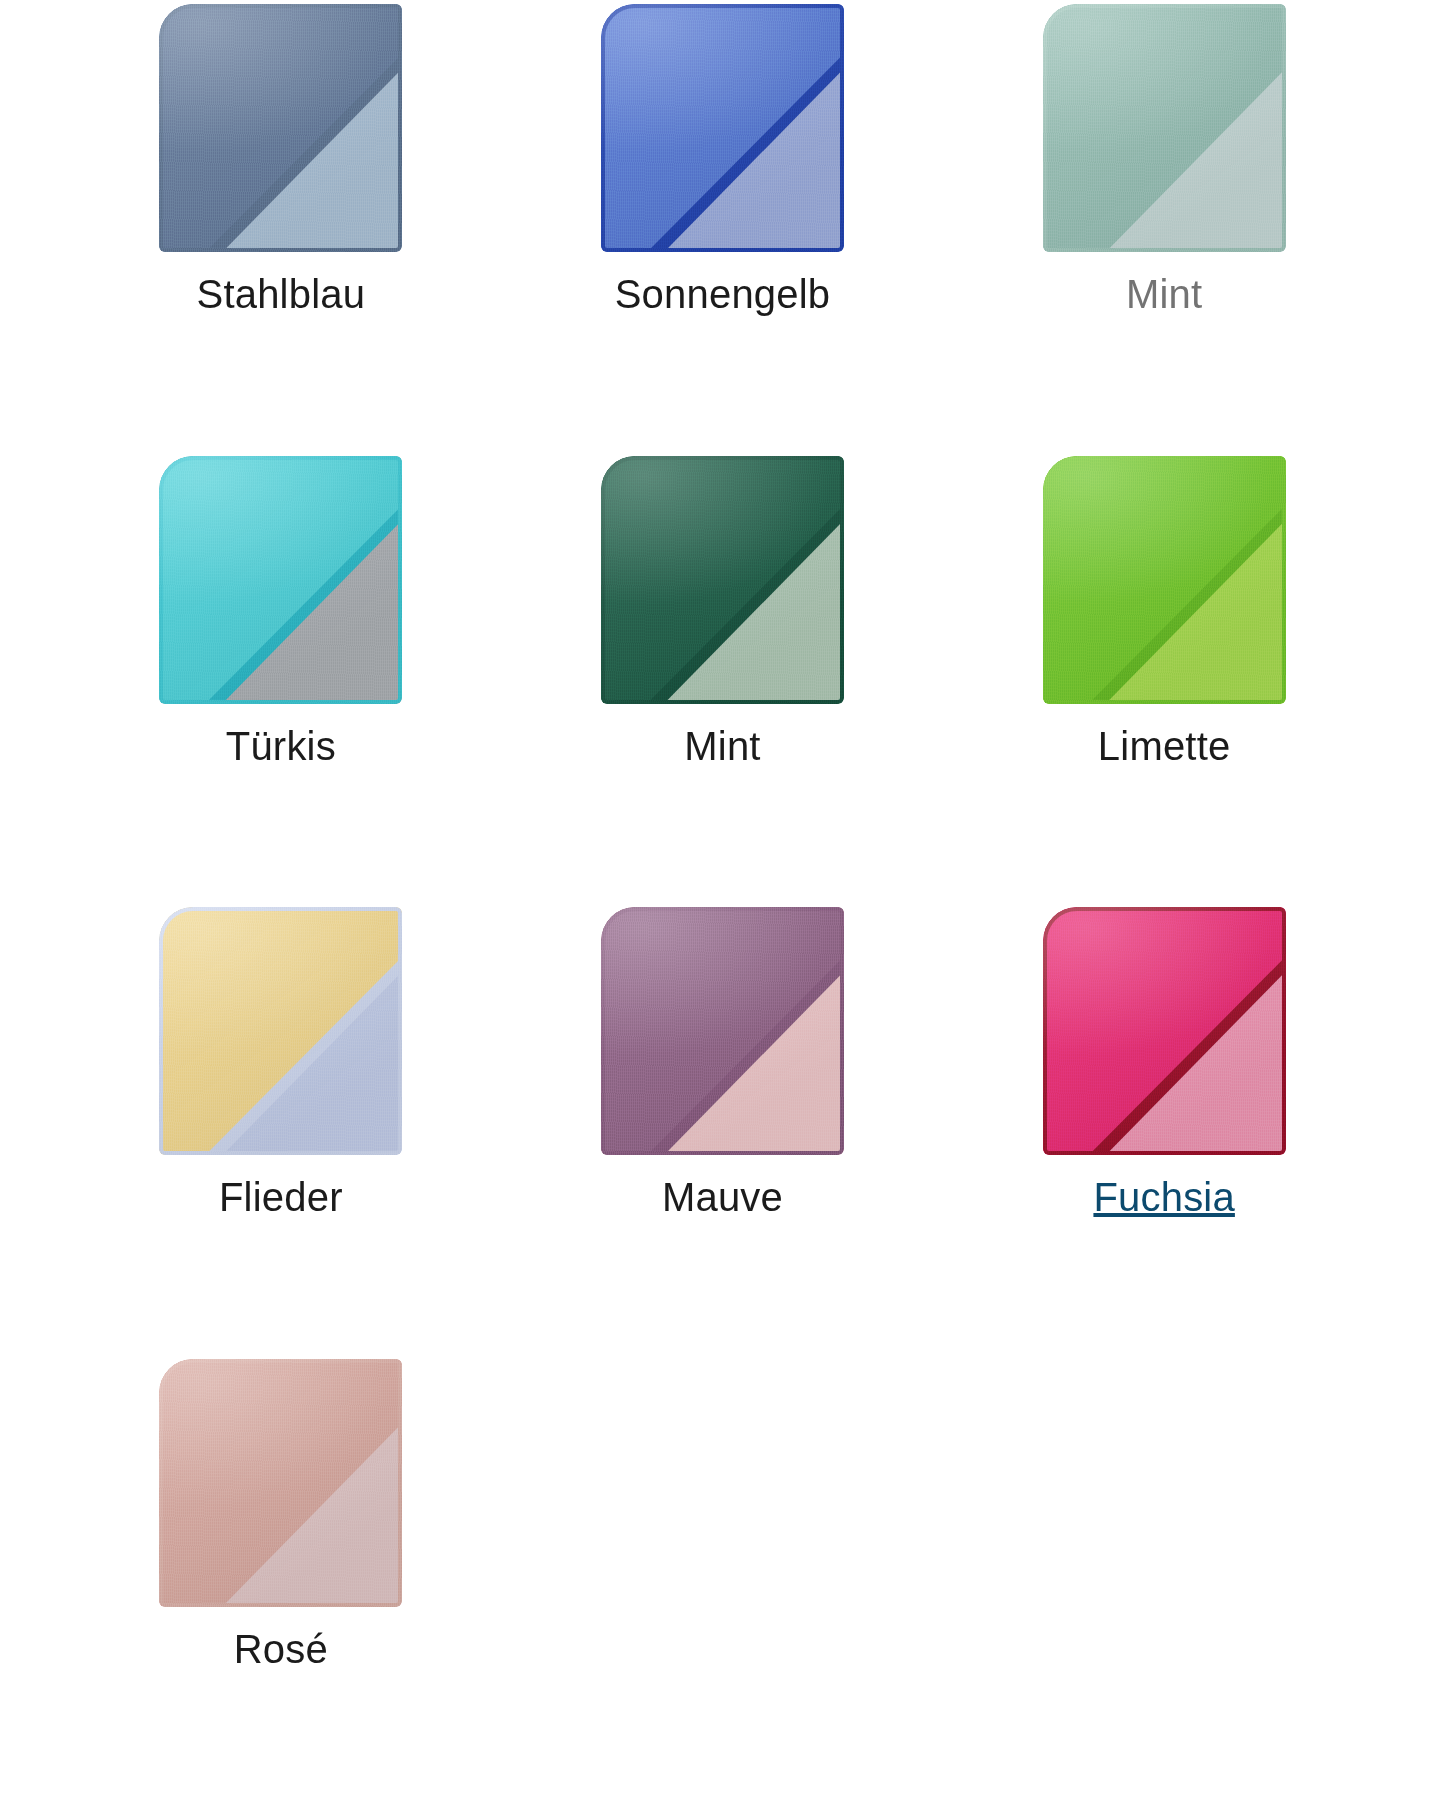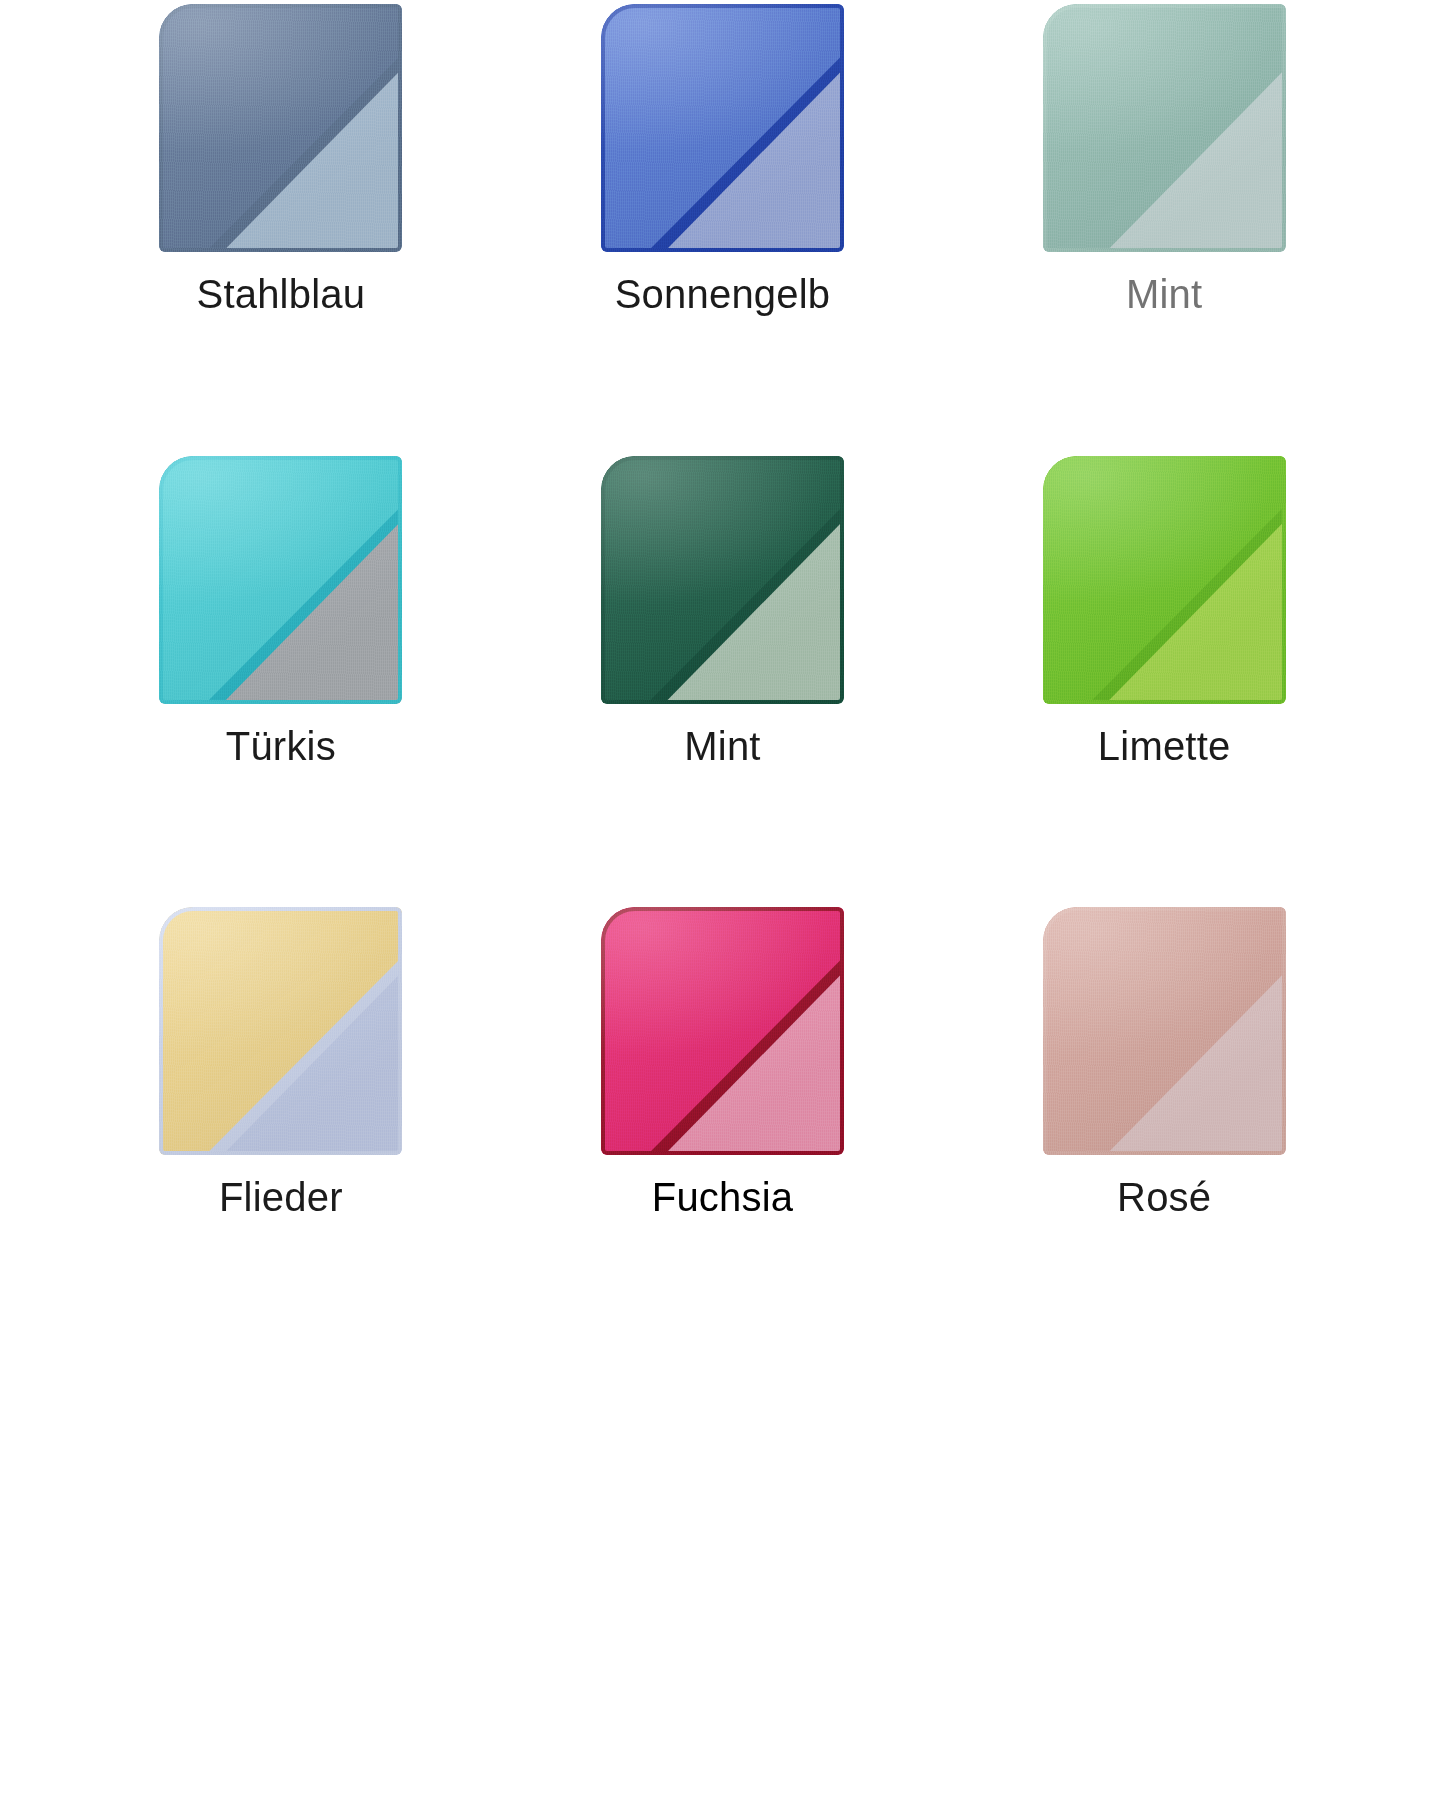--- a/index.html
+++ b/index.html
@@ -210,29 +210,42 @@
           <div class="towel-edge" style="border-color: rgb(204, 214, 238);"></div>
           <div class="towel-texture"></div>
           <div class="towel-shade"></div>
         </div>
       </div>
       <div class="swatch-label" style="color: rgb(27, 27, 27);">Flieder</div>
     </div>
     <div class="swatch-cell">
       <div class="towel-wrap">
         <div class="towel">
+          <div class="towel-body" style="background: rgb(238, 198, 200);"></div>
+          <div class="towel-hood" style="background: rgb(142, 98, 133);"></div>
+          <div class="towel-diag" style="background: rgb(133, 89, 124);"></div>
+          <div class="towel-edge" style="border-color: rgb(133, 89, 124);"></div>
+          <div class="towel-texture"></div>
+          <div class="towel-shade"></div>
+        </div>
+      </div>
+      <div class="swatch-label" style="color: rgb(27, 27, 27);">Mauve</div>
+    </div>
+    <div class="swatch-cell">
+      <div class="towel-wrap">
+        <div class="towel">
           <div class="towel-body" style="background: rgb(239, 148, 178);"></div>
           <div class="towel-hood" style="background: rgb(234, 42, 112);"></div>
           <div class="towel-diag" style="background: rgb(152, 16, 41);"></div>
           <div class="towel-edge" style="border-color: rgb(152, 16, 41);"></div>
           <div class="towel-texture"></div>
           <div class="towel-shade"></div>
         </div>
       </div>
-      <div class="swatch-label" style="color: #000000;">Fuchsia</div>
+      <div class="swatch-label" style="color: #0c4a6e; text-decoration: underline;">Fuchsia</div>
     </div>
     <div class="swatch-cell">
       <div class="towel-wrap">
         <div class="towel">
           <div class="towel-body" style="background: rgb(223, 196, 196);"></div>
           <div class="towel-hood" style="background: rgb(215, 167, 158);"></div>
           <div class="towel-diag" style="background: rgb(215, 167, 158);"></div>
           <div class="towel-edge" style="border-color: rgb(217, 173, 164);"></div>
           <div class="towel-texture"></div>
           <div class="towel-shade"></div>

